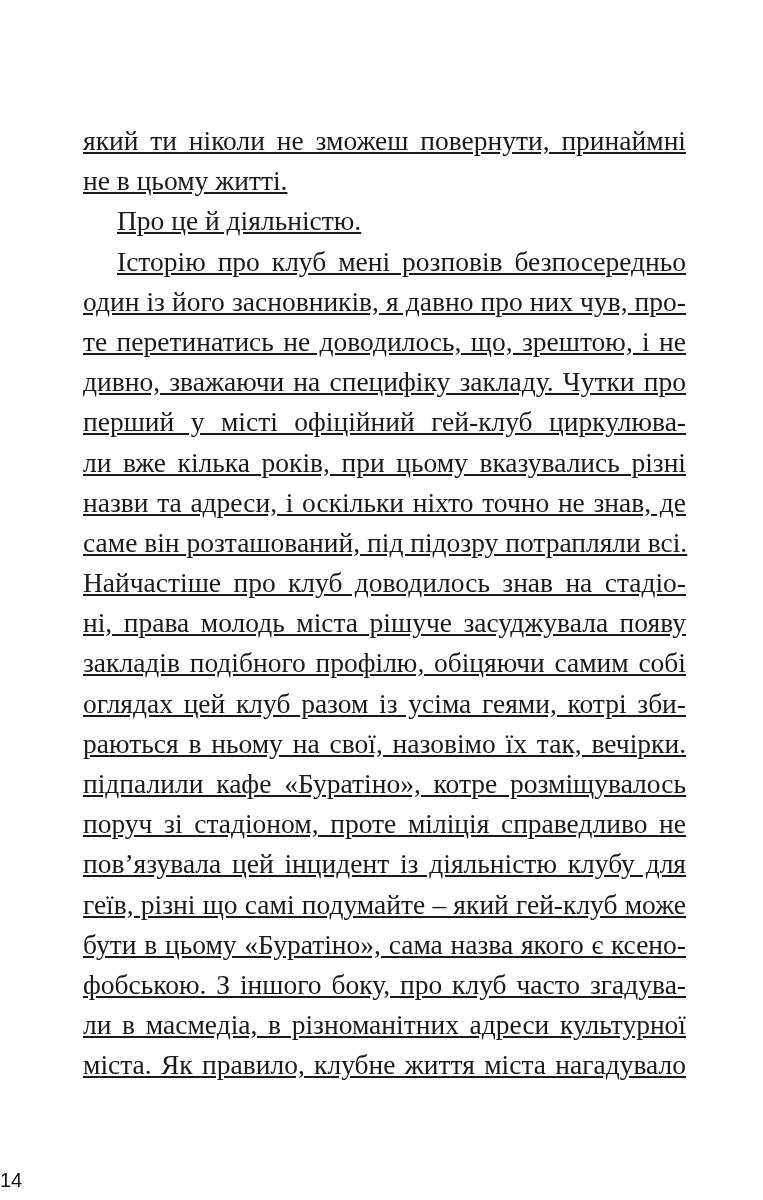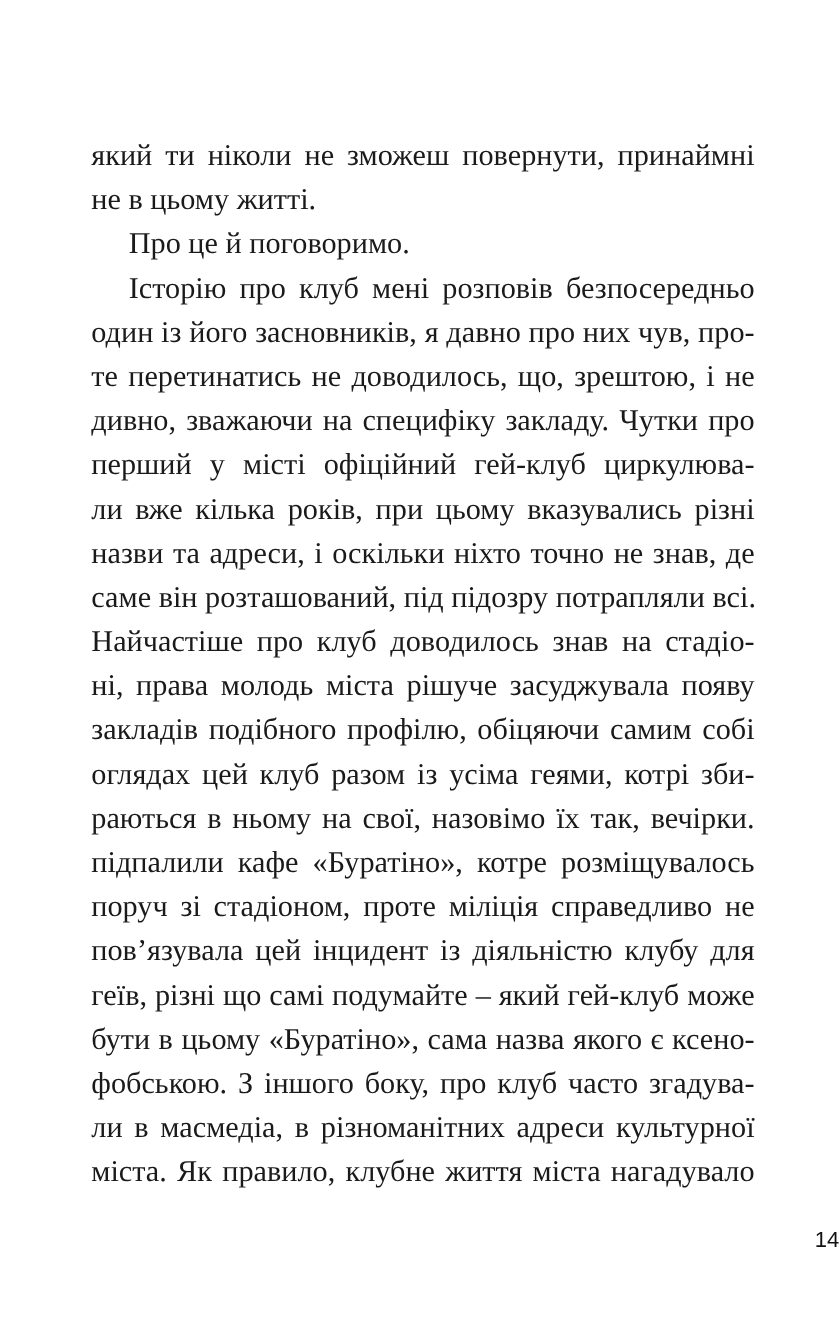--- a/index.html
+++ b/index.html
@@ -18,40 +18,41 @@
     width: 603px;
   }
   .line {
     display: block;
     height: 40.2px;
     line-height: 40.2px;
     font-size: 27.5px;
     white-space: nowrap;
     text-align: justify;
     text-align-last: justify;
+    text-decoration: underline;
   }
   .line.last { text-align-last: left; }
   .line.indent { padding-left: 34px; }
   .page-number {
     position: absolute;
-    top: 1117px;
+    top: 1169px;
     left: 0; width: 763px;
-    text-align: right;
+    text-align: left;
     font-family: "Liberation Sans", "DejaVu Sans", sans-serif;
     font-size: 20px;
     color: #111;
   }
 </style>
 </head>
 <body>
 
 <div class="page-body" id="page-body">
     <span class="line">який ти ніколи не зможеш повернути, принаймні</span>
     <span class="line last">не в цьому житті.</span>
-    <span class="line indent last">Про це й поговоримо.</span>
+    <span class="line indent last">Про це й діяльністю.</span>
     <span class="line indent">Історію про клуб мені розповів безпосередньо</span>
     <span class="line">один із його засновників, я давно про них чув, про-</span>
     <span class="line">те перетинатись не доводилось, що, зрештою, і не</span>
     <span class="line">дивно, зважаючи на специфіку закладу. Чутки про</span>
     <span class="line">перший у місті офіційний гей-клуб циркулюва-</span>
     <span class="line">ли вже кілька років, при цьому вказувались різні</span>
     <span class="line">назви та адреси, і оскільки ніхто точно не знав, де</span>
     <span class="line">саме він розташований, під підозру потрапляли всі.</span>
     <span class="line">Найчастіше про клуб доводилось знав на стадіо-</span>
     <span class="line">ні, права молодь міста рішуче засуджувала появу</span>

